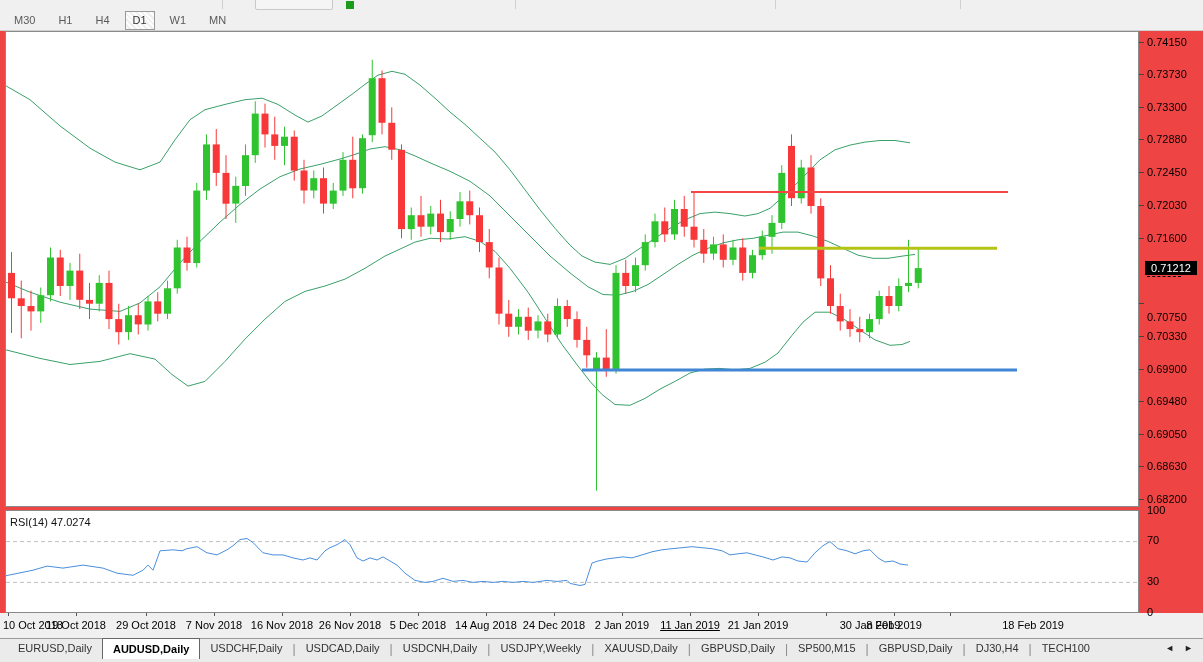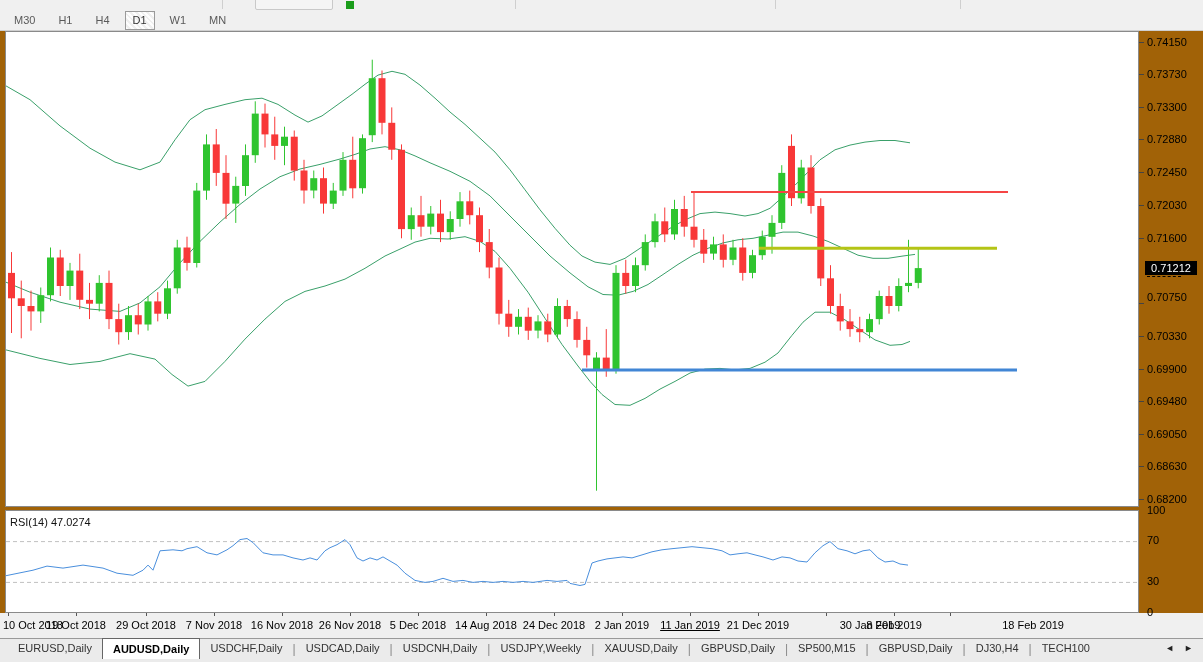--- a/index.html
+++ b/index.html
@@ -1,18 +1,18 @@
 <!DOCTYPE html>
 <html><head>
 <meta charset="utf-8">
 <style>
   html,body{margin:0;padding:0;background:#f0f0f0;width:1203px;height:662px;overflow:hidden;
     font-family:"Liberation Sans",sans-serif;-webkit-font-smoothing:antialiased;}
   .abs{position:absolute;}
-  #window{position:relative;width:1203px;height:662px;background:#a16207;}
+  #window{position:relative;width:1203px;height:662px;background:#ef4444;}
 
   
   #top-strip{left:0;top:0;width:1203px;height:10px;background:#f0f0f0;border-bottom:1px solid #d9d9d9;}
   .strip-btn{position:absolute;top:-8px;height:16px;border:1px solid #c9c9c9;background:#f5f5f5;border-radius:2px;}
   .strip-sep{position:absolute;top:0;height:9px;width:1px;background:#cfcfcf;}
   #strip-green{position:absolute;left:346px;top:1px;width:8px;height:8px;background:#1a9c1a;}
 
   
   #tf-bar{left:0;top:10px;width:1203px;height:21px;background:#f0f0f0;border-bottom:1px solid #cfcfcf;display:flex;align-items:center;padding-left:6px;box-sizing:border-box;}
   .tf-btn{height:17px;line-height:16px;padding:0 7px;margin-right:7px;font-size:11px;color:#5a5a5a;border:1px solid transparent;cursor:default;}
@@ -284,21 +284,21 @@
       <div class="pa-label" style="top: 70px;">0.73300</div>
       <div class="pa-tick" style="top: 108px;"></div>
       <div class="pa-label" style="top: 102px;">0.72880</div>
       <div class="pa-tick" style="top: 141px;"></div>
       <div class="pa-label" style="top: 135px;">0.72450</div>
       <div class="pa-tick" style="top: 174px;"></div>
       <div class="pa-label" style="top: 168px;">0.72030</div>
       <div class="pa-tick" style="top: 207px;"></div>
       <div class="pa-label" style="top: 201px;">0.71600</div>
       <div class="pa-tick" style="top: 272px;"></div>
-      <div class="pa-label" style="top: 260px;">0.70750</div>
+      <div class="pa-label" style="top: 280px;">0.70750</div>
       <div class="pa-tick" style="top: 305px;"></div>
       <div class="pa-label" style="top: 299px;">0.70330</div>
       <div class="pa-tick" style="top: 338px;"></div>
       <div class="pa-label" style="top: 332px;">0.69900</div>
       <div class="pa-tick" style="top: 370px;"></div>
       <div class="pa-label" style="top: 364px;">0.69480</div>
       <div class="pa-tick" style="top: 403px;"></div>
       <div class="pa-label" style="top: 397px;">0.69050</div>
       <div class="pa-tick" style="top: 435px;"></div>
       <div class="pa-label" style="top: 429px;">0.68630</div>
@@ -334,21 +334,21 @@
       <div class="date-label" style="left: 385px; width: 66px; text-align: center;">5 Dec 2018</div>
       <div class="date-tick" style="left: 486px;"></div>
       <div class="date-label" style="left: 453px; width: 66px; text-align: center;">14 Aug 2018</div>
       <div class="date-tick" style="left: 554px;"></div>
       <div class="date-label" style="left: 521px; width: 66px; text-align: center;">24 Dec 2018</div>
       <div class="date-tick" style="left: 622px;"></div>
       <div class="date-label" style="left: 589px; width: 66px; text-align: center;">2 Jan 2019</div>
       <div class="date-tick" style="left: 690px;"></div>
       <div class="date-label" style="left: 657px; width: 66px; text-align: center; text-decoration: underline;">11 Jan 2019</div>
       <div class="date-tick" style="left: 758px;"></div>
-      <div class="date-label" style="left: 725px; width: 66px; text-align: center;">21 Dec 2019</div>
+      <div class="date-label" style="left: 725px; width: 66px; text-align: center;">21 Jan 2019</div>
       <div class="date-tick" style="left: 826px;"></div>
       <div class="date-label" style="left: 793px; width: 66px; text-align: center; margin-left: 44px;">30 Jan 2019</div>
       <div class="date-tick" style="left: 894px;"></div>
       <div class="date-label" style="left: 861px; width: 66px; text-align: center;">8 Feb 2019</div>
       <div class="date-tick" style="left: 950px;"></div>
       <div class="date-label" style="left: 950px; width: 66px; text-align: right; padding-left: 48px;">18 Feb 2019</div>
     </div>
 
   <div id="tab-bar" class="abs">
       <div class="tab">EURUSD,Daily</div>

